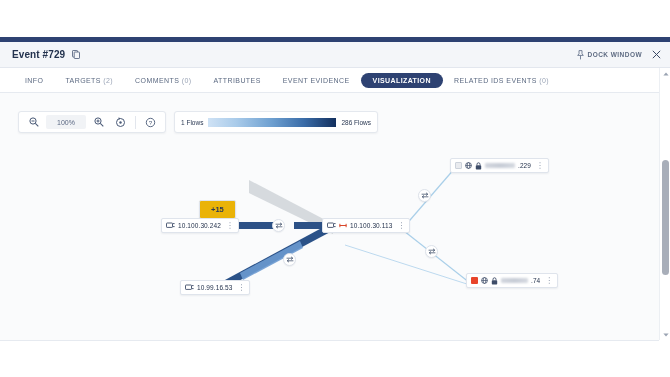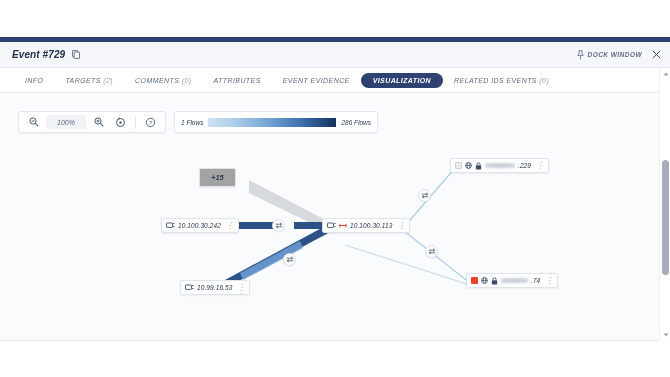--- a/index.html
+++ b/index.html
@@ -2,21 +2,21 @@
 <html><head>
 <meta charset="utf-8">
 <style>
   * { box-sizing: border-box; margin: 0; padding: 0; }
   html, body {
     width: 670px; height: 377px;
     background: #ffffff;
     font-family: "Liberation Sans", sans-serif;
     overflow: hidden;
   }
-  #app { position: relative; width: 670px; height: 377px; background: #ffffff; font-style: italic; }
+  #app { position: relative; width: 670px; height: 377px; background: #ffffff; }
 
   
   .topbar {
     position: absolute; left: 0; top: 37px; width: 670px; height: 5px;
     background: #2e4272;
   }
 
   
   .winheader {
     position: absolute; left: 0; top: 42px; width: 670px; height: 26px;
@@ -125,26 +125,27 @@
     display: inline-block; height: 5px; border-radius: 1px;
     background: linear-gradient(to right,#d2d6de,#c7ccd6,#d6dae1);
     filter: blur(1px);
     vertical-align: middle;
   }
   .sq-red { width: 7px; height: 7px; background: #e8442b; border-radius: 1px; }
   .sq-gray { width: 7px; height: 7px; background: #e9ebef; border:1px solid #ccd2db; border-radius: 1px; }
 
   
   .plus-badge {
-    position: absolute; background: #a3a3a3;
+    position: absolute; background: #eab308;
     border: 1px solid #dfe4ec; border-radius: 2px;
     padding: 4px 11px;
     font-size: 7.5px; font-weight: bold; color: #2b3a55;
     box-shadow: 0 1px 2px rgba(30,45,70,.07);
     cursor: pointer;
+    margin-top: 32px;
   }
 
   
   .edge-badge {
     position: absolute; width: 13px; height: 13px; border-radius: 50%;
     background: #ffffff; border: 1px solid #dde2ea;
     display: flex; align-items: center; justify-content: center;
     color: #46556f; cursor: pointer;
     box-shadow: 0 1px 1px rgba(30,45,70,.06);
   }

